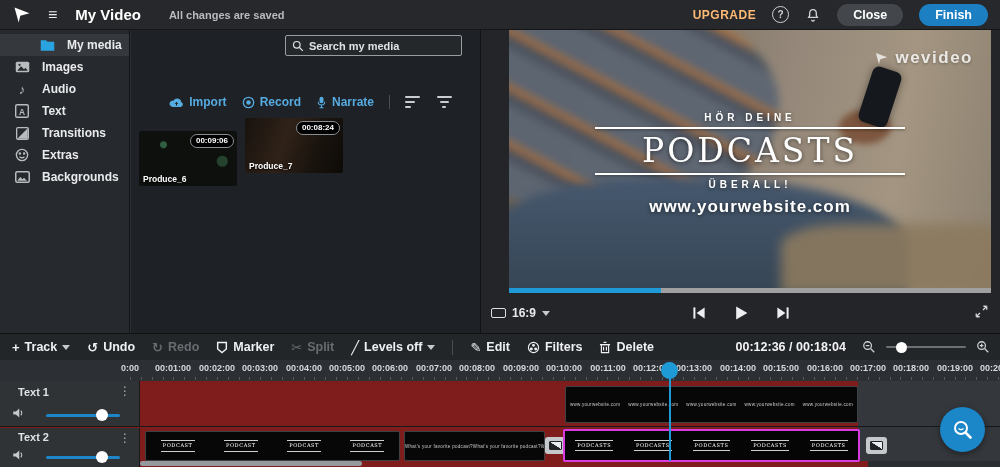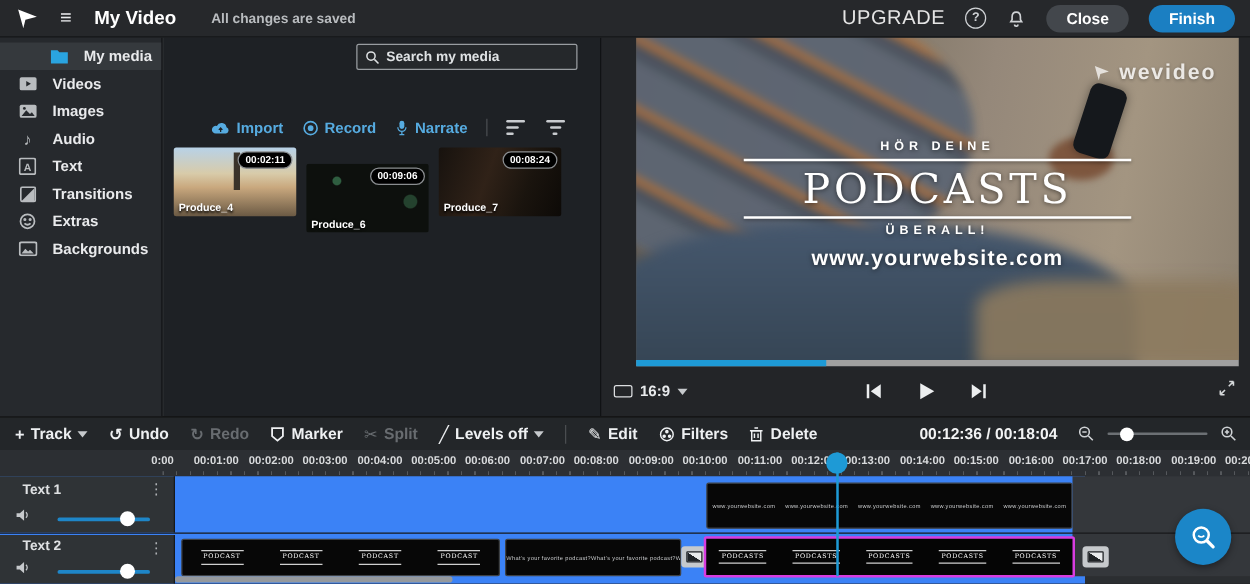--- a/index.html
+++ b/index.html
@@ -8,21 +8,21 @@
   .app { position:relative; width:1000px; height:467px; background:#2b2e31; }
 
   
   .topbar { position:absolute; left:0; top:0; width:1000px; height:30px; background:#26282b;
     border-bottom:1px solid #141618; display:flex; align-items:center; z-index:30; }
   .logo { margin-left:12px; width:20px; height:20px; }
   .hamburger { margin-left:16px; color:#e8eaec; font-size:16px; line-height:1; cursor:pointer; }
   .doc-title { margin-left:18px; color:#ffffff; font-size:15px; font-weight:700; }
   .save-status { margin-left:28px; color:#b9bcbf; font-size:11px; font-weight:600; }
   .topbar-right { margin-left:auto; display:flex; align-items:center; gap:16px; padding-right:12px; }
-  .upgrade { color:#e5e5e5; font-size:16px; font-weight:400; letter-spacing:.5px; cursor:pointer; }
+  .upgrade { color:#fdba74; font-size:12px; font-weight:700; letter-spacing:.5px; cursor:pointer; }
   .help-circle { width:17px; height:17px; border:1.5px solid #cfd2d5; border-radius:50%;
     color:#cfd2d5; font-size:10px; font-weight:700; display:flex; align-items:center; justify-content:center; cursor:pointer; }
   .btn-pill { height:22px; padding:0 16px; border-radius:12px; border:none; color:#fff;
     font-size:12.5px; font-weight:700; cursor:pointer; font-family:inherit; }
   .btn-close { background:#43474c; }
   .btn-finish { background:#1b7fc2; }
 
   
   .sidebar { position:absolute; left:0; top:30px; width:130px; height:303px; background:#26292d;
     border-right:1px solid #131517; padding-top:4px; z-index:10; }
@@ -112,21 +112,21 @@
   .zoom-slider .zs-track { position:absolute; left:0; right:0; top:5px; height:2px; background:#6c7074; border-radius:1px; }
   .zoom-slider .zs-handle { position:absolute; left:10px; top:1px; width:11px; height:11px; background:#fff; border-radius:50%; }
 
   
   .ruler { position:absolute; left:0; top:360px; width:1000px; height:21px; background:#2c2f33; overflow:hidden; }
   .rl { position:absolute; top:3px; transform:translateX(-50%); color:#d8dadc; font-size:9px; font-weight:700; white-space:nowrap; }
   .ruler .ticks { position:absolute; left:130px; right:0; bottom:1px; height:3px;
     background:repeating-linear-gradient(90deg,#55585c 0 1px,transparent 1px 10.85px); }
 
   
-  .tracks { position:absolute; left:0; top:381px; width:868px; height:86px; background:#3b82f6; }
+  .tracks { position:absolute; left:0; top:381px; width:868px; height:86px; background:#7f1d1d; }
   .track-row { position:absolute; left:0; width:1000px; }
   .row1 { top:0; height:46px; border-bottom:1px solid #17191b; }
   .row2 { top:47px; height:39px; }
   .track-head { position:absolute; left:0; top:0; bottom:0; width:140px; background:#2f3336; border-right:1px solid #17191b; }
   .th-name { position:absolute; left:18px; top:5px; color:#dfe1e3; font-size:11px; font-weight:700; }
   .th-kebab { position:absolute; right:8px; top:3px; color:#aeb1b4; font-size:12px; cursor:pointer; }
   .th-speaker { position:absolute; left:12px; top:24px; cursor:pointer; }
   .vol-slider { position:absolute; left:46px; top:28px; width:74px; height:12px; cursor:pointer; }
   .vol-slider .vs-track { position:absolute; left:0; right:0; top:5px; height:3px; background:#1e86c8; border-radius:2px; }
   .vol-slider .vs-handle { position:absolute; left:50px; top:0; width:12px; height:12px; background:#fff; border-radius:50%; }
@@ -189,29 +189,20 @@
           <svg width="15" height="13" viewBox="0 0 20 16">
             <path d="M1 1h7l2 2h9v12H1z" fill="#2aa4e0"></path>
           </svg>
         </span>
       <span class="s-label">My media</span>
     </div>
     <div class="side-item">
       <span class="s-ic">
           <svg width="15" height="12" viewBox="0 0 20 16">
             <rect x="1" y="1" width="18" height="14" rx="2" fill="#b9bcbf"></rect>
-            <path d="M8 5l5 3-5 3z" fill="#26292d"></path>
-          </svg>
-        </span>
-      <span class="s-label">Videos</span>
-    </div>
-    <div class="side-item">
-      <span class="s-ic">
-          <svg width="15" height="12" viewBox="0 0 20 16">
-            <rect x="1" y="1" width="18" height="14" rx="2" fill="#b9bcbf"></rect>
             <path d="M3 13l5-6 4 4 2-2 3 4z" fill="#26292d"></path>
             <circle cx="6" cy="5" r="1.5" fill="#26292d"></circle>
           </svg>
         </span>
       <span class="s-label">Images</span>
     </div>
     <div class="side-item">
       <span class="s-ic note-glyph">♪</span>
       <span class="s-label">Audio</span>
     </div>
@@ -291,25 +282,20 @@
           <i style="width:10px"></i>
           <i style="width:6px"></i>
         </span>
       <span class="sort-ic" style="align-items:center">
           <i style="width:15px"></i>
           <i style="width:9px"></i>
           <i style="width:4px"></i>
         </span>
     </div>
     <div class="thumb-grid">
-      <div class="thumb bg-t4">
-        <span class="column"></span>
-        <span class="t-dur">00:02:11</span>
-        <span class="t-name">Produce_4</span>
-      </div>
       <div class="thumb bg-t6">
         <span class="t-dur">00:09:06</span>
         <span class="t-name">Produce_6</span>
       </div>
       <div class="thumb bg-t7">
         <span class="t-dur">00:08:24</span>
         <span class="t-name">Produce_7</span>
       </div>
     </div>
   </section>

